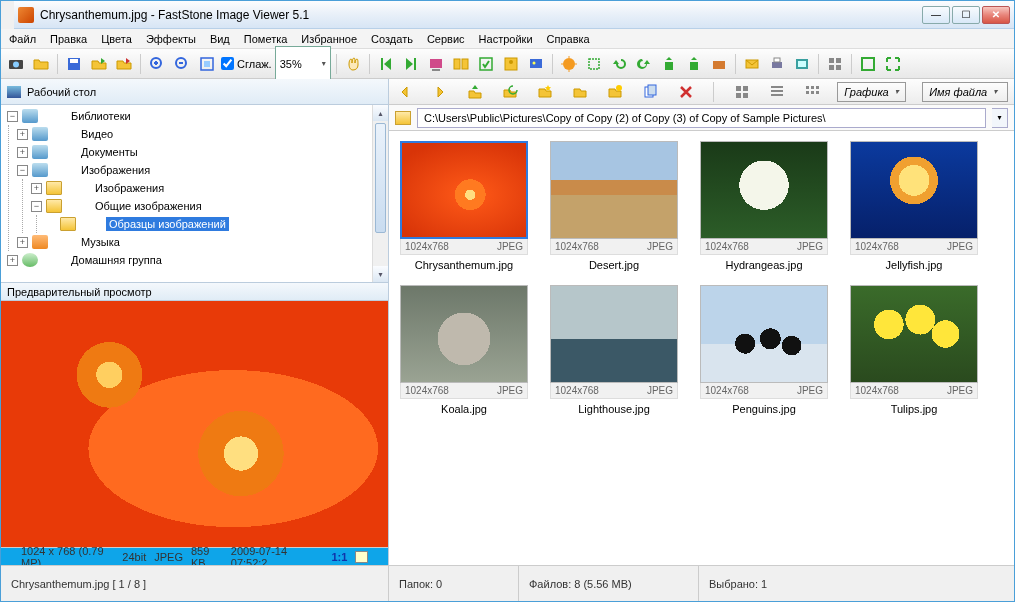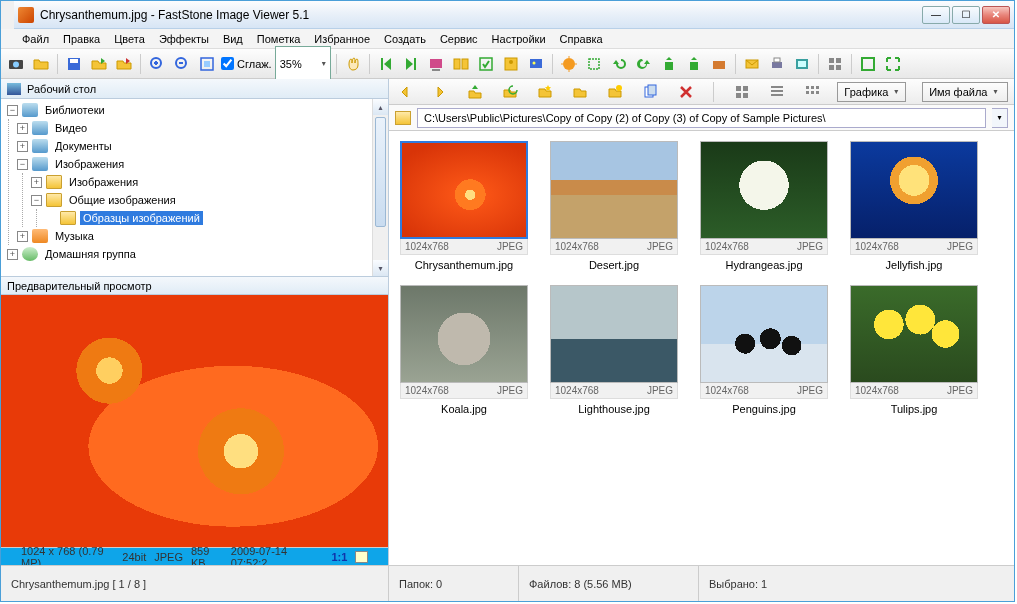--- a/index.html
+++ b/index.html
@@ -4,59 +4,59 @@
 <style>
 * { box-sizing: border-box; margin: 0; padding: 0; }
 body { font-family: Tahoma, Arial, sans-serif; font-size: 11px; background: #fff; width: 1017px; height: 604px; overflow: hidden; }
 .window { border: 1px solid #4a9fd8; width: 1015px; height: 602px; display: flex; flex-direction: column; background: #f0f0f0;}
 .titlebar { height: 28px; background: linear-gradient(#fdfdfe,#eaf1f9 45%,#d7e5f5); display: flex; align-items: center; padding: 0 4px; border-bottom:1px solid #b8d0e8;margin-left:13px;}
 .titlebar .icon { width: 16px; height: 16px; background: linear-gradient(135deg,#e83,#c40); border-radius:2px; margin-right:6px;}
 .titlebar .title { flex:1; color:#000; font-size:12px;}
 .winbtns {display:flex; gap:2px;}
 .winbtn {width:28px;height:18px;border:1px solid #8aa;background:linear-gradient(#f8fbfe,#d9e8f7);border-radius:2px;display:flex;align-items:center;justify-content:center;font-size:10px;}
 .winbtn.close{background:linear-gradient(#f7c7c0,#e8847a,#d85545);border-color:#b55;color:#fff;font-weight:bold;}
-.menubar{height:20px;background:#f4f4f4;display:flex;align-items:center;padding:0 15px;gap:2px;border-bottom:1px solid #ddd;}
+.menubar{height:20px;background:#f4f4f4;display:flex;align-items:center;padding:0 2px;gap:2px;border-bottom:1px solid #ddd;}
 .menubar span{padding:2px 6px;color:#000;cursor:default;}
 .toolbar{height:30px;background:linear-gradient(#fdfdfd,#e8e8e8);display:flex;align-items:center;padding:2px 4px;gap:3px;border-bottom:1px solid #ccc;}
 .tbtn{width:22px;height:22px;border:1px solid transparent;border-radius:2px;display:flex;align-items:center;justify-content:center;}
 .tbtn svg{width:16px;height:16px;}
 .sep{width:1px;height:20px;background:#ccc;margin:0 2px;}
 .smooth{display:flex;align-items:center;gap:3px;color:#000;}
 .pct{width:56px;height:36px;border:1px solid #7a9;background:#fff;display:flex;align-items:center;padding:0 4px;font-size:11px;}
 .pct::after{content:"▾";margin-left:auto;font-size:8px;color:#555;}
 .body{flex:1;display:flex;min-height:0;}
 .left{width:388px;display:flex;flex-direction:column;border-right:1px solid #bcd;}
-.tree-hdr{height:20px;background:linear-gradient(#f4f8fc,#e0ecf6);display:flex;align-items:center;padding:0 6px;border-bottom:1px solid #bcd;}
+.tree-hdr{height:26px;background:linear-gradient(#f4f8fc,#e0ecf6);display:flex;align-items:center;padding:0 6px;border-bottom:1px solid #bcd;}
 .tree-hdr .hi{width:14px;height:12px;background:linear-gradient(#7bd,#359);margin-right:6px;}
 .tree{flex:0 0 178px;background:#fff;overflow:auto;border-bottom:1px solid #bcd;position:relative;}
 .tree-inner{padding:2px;}
 .node{display:flex;align-items:center;height:18px;white-space:nowrap;}
 .exp{width:11px;height:11px;border:1px solid #888;background:#fff;display:flex;align-items:center;justify-content:center;font-size:9px;line-height:1;color:#555;margin-right:4px;}
 .ic{width:16px;height:14px;margin-right:4px;display:inline-block;}
 .ic.fold{background:linear-gradient(#ffe9a8,#f4c437);border:1px solid #caa030;border-radius:1px;}
 .ic.lib{background:linear-gradient(#bde,#59c);border-radius:2px;}
 .ic.mus{background:linear-gradient(#fb7,#e82);border-radius:2px;}
 .ic.grp{background:linear-gradient(#cec,#6b6);border-radius:50%;}
-.node .lbl{padding:1px 3px;}
+.node .lbl{padding:1px 3px;margin-left:26px;}
 .node.sel .lbl{background:#2f7bdf;color:#fff;}
 .dotv{border-left:1px dotted #aaa;margin-left:5px;padding-left:8px;}
 .preview-hdr{height:18px;background:linear-gradient(#f4f8fc,#e0ecf6);display:flex;align-items:center;padding:0 6px;border-bottom:1px solid #bcd;}
 .preview{flex:1;background:#fff;display:flex;align-items:stretch;justify-content:stretch;overflow:hidden;}
 .preview-img{flex:1;background:#e8420a;position:relative;}
 .flower{position:absolute;inset:0;background:
  radial-gradient(circle at 62% 62%, #ffdf80 0 6%, #ef7a12 6% 15%, transparent 15%),
  radial-gradient(circle at 28% 30%, #ffcf60 0 4%, #ef7a12 4% 10%, transparent 10%),
  radial-gradient(ellipse 68% 58% at 60% 60%, #ff6a1f 0 55%, #e83a08 55% 100%),
  radial-gradient(ellipse 45% 40% at 28% 28%, #ff6a1f 0 55%, #e23808 55% 100%),
  #c62f08;}
 .info{height:18px;background:#0ea5e9;border-top:1px solid #ccc;display:flex;align-items:center;padding:0 20px;gap:8px;color:#333;}
 .info .spacer{flex:1;}
 .info .bi{width:14px;height:12px;border:1px solid #888;background:#ffc;}
 .right{flex:1;display:flex;flex-direction:column;background:#fff;min-width:0;}
-.rtool{height:26px;background:linear-gradient(#fdfdfd,#ececec);display:flex;align-items:center;padding:0 6px;gap:16px;border-bottom:1px solid #ccc;}
+.rtool{height:26px;background:linear-gradient(#fdfdfd,#ececec);display:flex;align-items:center;padding:0 6px;gap:16px;border-bottom:1px solid #ccc;font-style:italic;}
 .combo{height:20px;border:1px solid #999;background:linear-gradient(#fdfdfd,#eee);display:flex;align-items:center;padding:0 6px;font-size:11px;}
 .combo::after{content:"▾";margin-left:6px;font-size:8px;color:#555;}
 .addr{height:26px;display:flex;align-items:center;padding:8px 6px;gap:6px;border-bottom:1px solid #ccc;background:#fafafa;}
 .addr .fld{width:16px;height:14px;background:linear-gradient(#ffe9a8,#f4c437);border:1px solid #caa030;}
 .addr .path{flex:1;height:20px;border:1px solid #aac;background:#fff;display:flex;align-items:center;padding:0 6px;color:#000;}
 .addr .dd{width:16px;height:20px;border:1px solid #aac;border-left:none;background:#f2f6fb;display:flex;align-items:center;justify-content:center;font-size:8px;}
 .thumbs{flex:1;overflow:auto;padding:10px 10px;display:flex;flex-wrap:wrap;gap:14px 20px;align-content:flex-start;}
 .thumb{width:130px;display:flex;flex-direction:column;align-items:center;}
 .timg{width:128px;height:98px;border:1px solid #bbb;background:#555;position:relative;overflow:hidden;}
 .thumb.sel .timg{border:2px solid #2f7bdf;}

